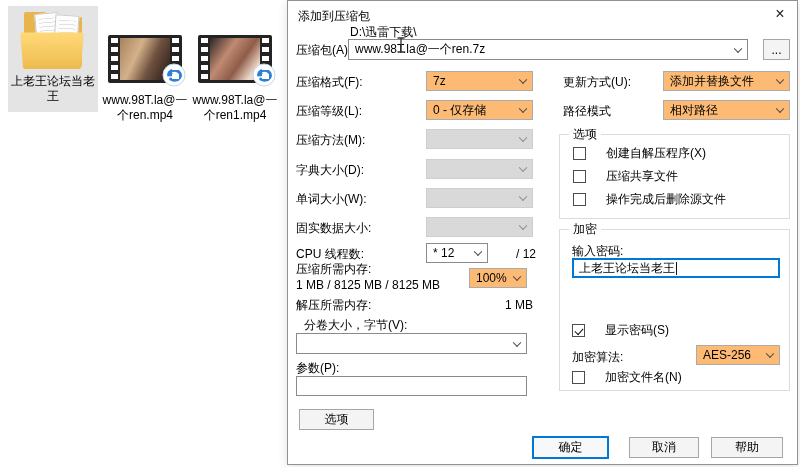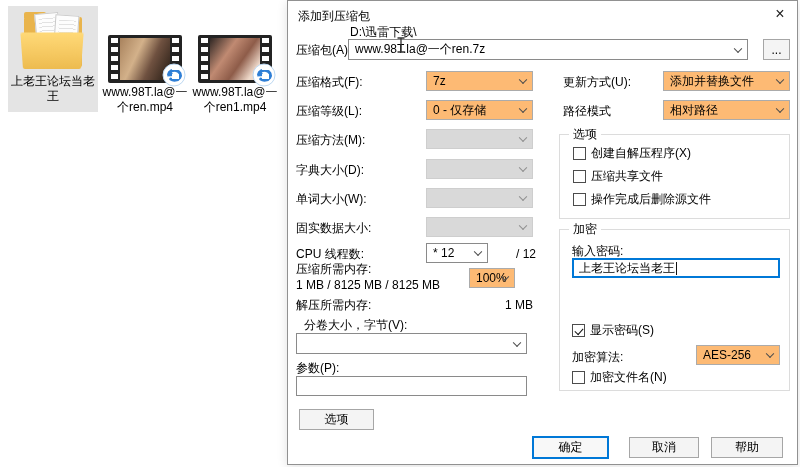--- a/index.html
+++ b/index.html
@@ -8,21 +8,21 @@
     position: relative; width: 800px; height: 467px; overflow: hidden;
     background: #ffffff; color: #000;
     font-family: "Liberation Sans", "DejaVu Sans", sans-serif; font-size: 12px;
   }
   
   .desk-item { position:absolute; display:flex; flex-direction:column; align-items:center; }
   .folder-item { left:8px; top:6px; width:90px; height:106px; background:#e4e4e4; padding-top:4px; }
   .video-item { width:86px; }
   .v1 { left:102px; top:35px; }
   .v2 { left:192px; top:35px; }
-  .desk-label { text-align:center; word-break:break-all; line-height:15px; margin-top:2px; width:86px; }
+  .desk-label { text-align:center; word-break:break-all; line-height:15px; margin-top:10px; width:86px; }
   .folder-item .desk-label { margin-top:2px; width:88px; }
 
   .folder-icon { position:relative; width:64px; height:62px; }
   .f-back { position:absolute; left:3px; top:7px; width:58px; height:50px; background:#e9b44c; border-radius:2px; }
   .f-back::before { content:""; position:absolute; top:-5px; left:0; width:22px; height:6px; background:#e9b44c; border-radius:2px 2px 0 0; }
   .f-page { position:absolute; width:24px; height:43px; border:1px solid #c9c9c9;
     background:
       repeating-linear-gradient(to bottom, #e2e2e2 0 1px, transparent 1px 4px) 3px 4px / 17px 34px no-repeat,
       #fdfdfd; }
   .p1 { left:15px; top:3px; transform:rotate(-5deg); }
@@ -61,21 +61,21 @@
   .field.focused { border:2px solid #0078d7; }
   .caret { display:inline-block; width:1px; height:13px; background:#111; margin-left:1px; }
 
   .btn { position:absolute; background:#f4f4f4; border:1px solid #a6a6a6;
     display:flex; align-items:center; justify-content:center; cursor:default; }
   .btn.default { border:2px solid #0078d7; background:#f8f8f8; }
 
   .group { position:absolute; border:1px solid #dcdcdc; }
   .glabel { position:absolute; top:-8px; left:9px; background:#fff; padding:0 4px; line-height:14px; }
 
-  .cbrow { position:absolute; display:flex; align-items:center; gap:5px; }
+  .cbrow { position:absolute; display:flex; align-items:center; gap:20px; }
   .cbbox { width:13px; height:13px; border:1px solid #4c4c4c; background:#fff; position:relative; flex:0 0 auto; }
   .cbbox.checked::after { content:""; position:absolute; left:2px; top:2.5px; width:7px; height:4px;
     border-left:1.8px solid #111; border-bottom:1.8px solid #111; transform:rotate(-48deg); }
 
   .ibeam { position:absolute; left:108px; top:36px; width:10px; height:16px; }
 </style>
 </head>
 <body>
 
 <div class="screen">
@@ -167,21 +167,21 @@
 
     <div class="lbl" style="left:8px;top:246px">CPU 线程数:</div>
     <div class="combo white" style="left:138px;top:242px;width:62px">
       <span>* 12</span>
       <span class="chev"></span>
     </div>
     <div class="lbl" style="left:228px;top:246px">/ 12</div>
 
     <div class="lbl" style="left:8px;top:261px">压缩所需内存:</div>
     <div class="lbl" style="left:8px;top:277px">1 MB / 8125 MB / 8125 MB</div>
-    <div class="combo" style="left:181px;top:267px;width:46px">
+    <div class="combo" style="left:181px;top:267px;width:58px">
       <span>100%</span>
       <span class="chev"></span>
     </div>
 
     <div class="lbl" style="left:8px;top:297px">解压所需内存:</div>
     <div class="lbl" style="left:195px;top:297px;width:50px;text-align:right">1 MB</div>
 
     <div class="lbl" style="left:16px;top:317px">分卷大小，字节(V):</div>
     <div class="combo white" style="left:8px;top:332px;width:231px;height:21px">
       <span></span>

